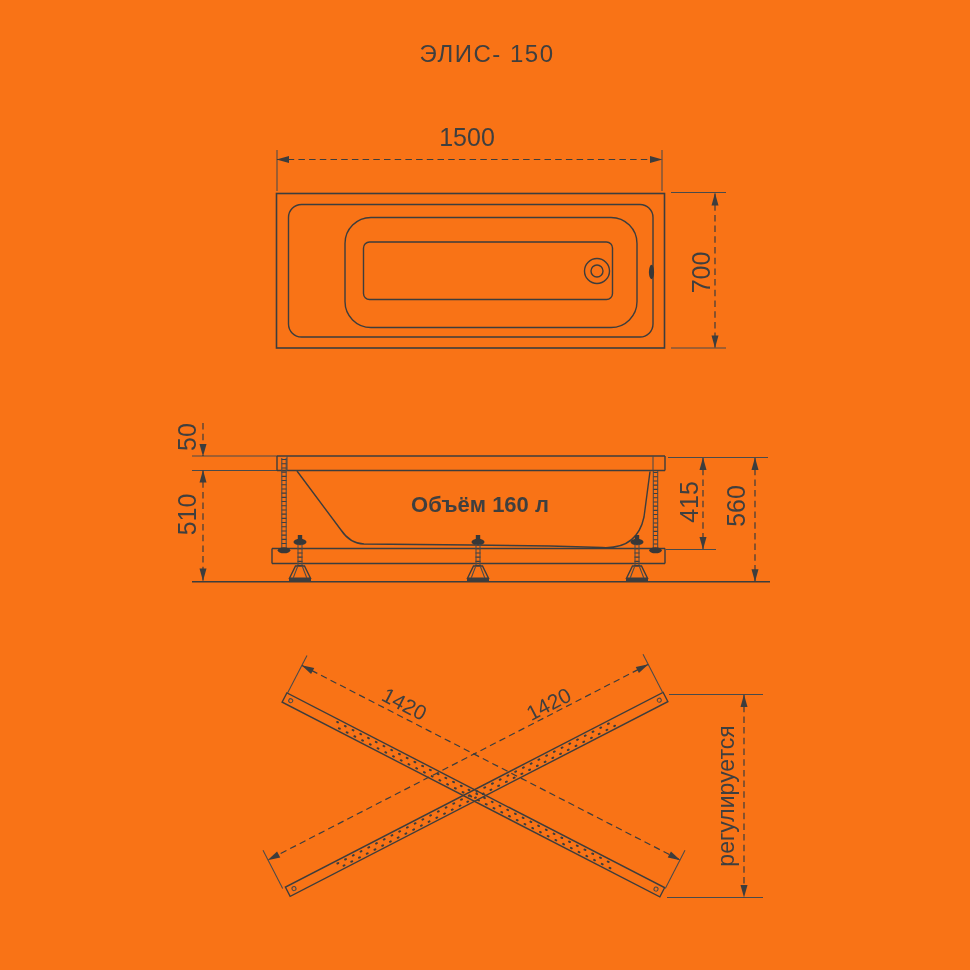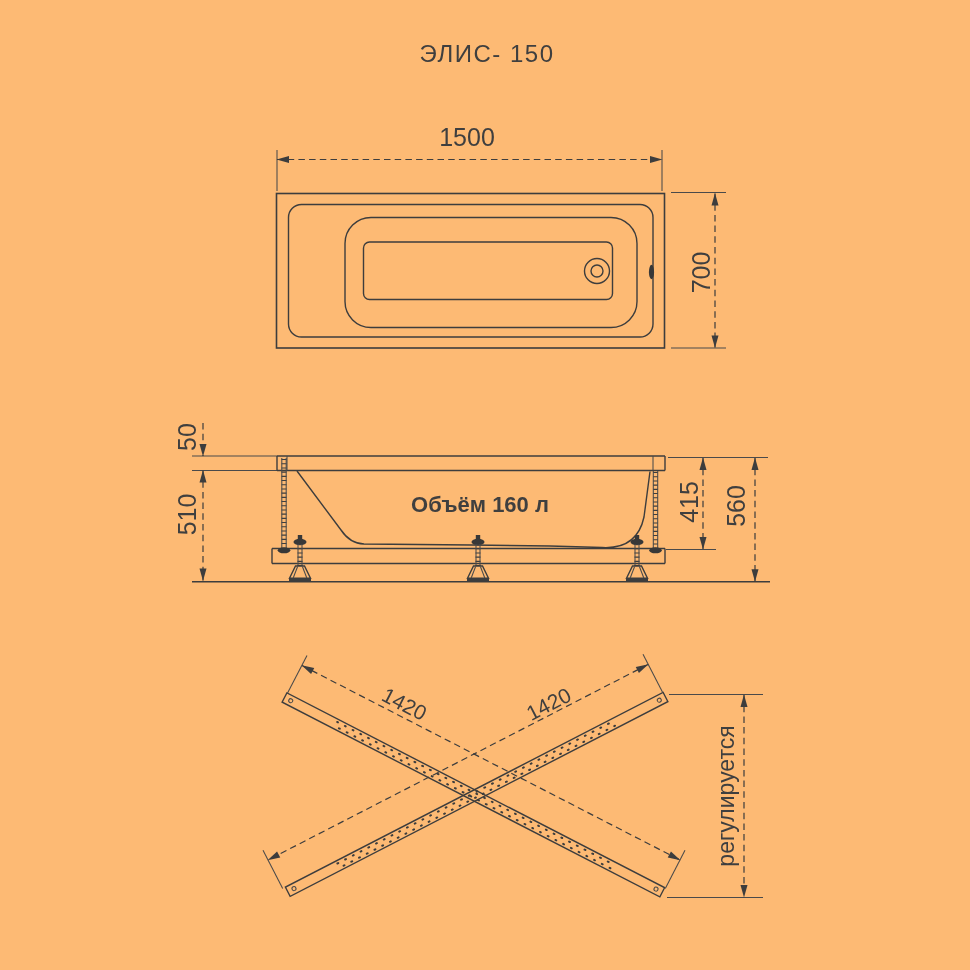--- a/index.html
+++ b/index.html
@@ -1,16 +1,16 @@
 <!DOCTYPE html>
 <html><head>
 <meta charset="utf-8">
 <style>
   html,body{margin:0;padding:0;background:#ffffff;}
-  .stage{width:970px;height:970px;position:relative;background:#fdba74;overflow:hidden;
+  .stage{width:970px;height:970px;position:relative;background:#f97316;overflow:hidden;
          font-family:"Liberation Sans", sans-serif;}
   svg{display:block;}
   .ln   {stroke:#3d3d3d; fill:none; stroke-width:1.6;}
   .md   {stroke:#3d3d3d; fill:none; stroke-width:1.4;}
   .thin {stroke:#4a4a4a; fill:none; stroke-width:1.05;}
   .dim  {stroke:#3d3d3d; fill:none; stroke-width:1.2; stroke-dasharray:6.5 4.2;}
   .fillD{fill:#383838; stroke:none;}
   .thread{stroke:#3d3d3d; fill:none; stroke-width:5; stroke-dasharray:1.1 3.1;}
   .holes{stroke:#3d3d3d; fill:none; stroke-width:2; stroke-dasharray:0.9 7.8; stroke-linecap:round;}
   text{fill:#3f3f3f; font-family:"Liberation Sans", sans-serif;}

